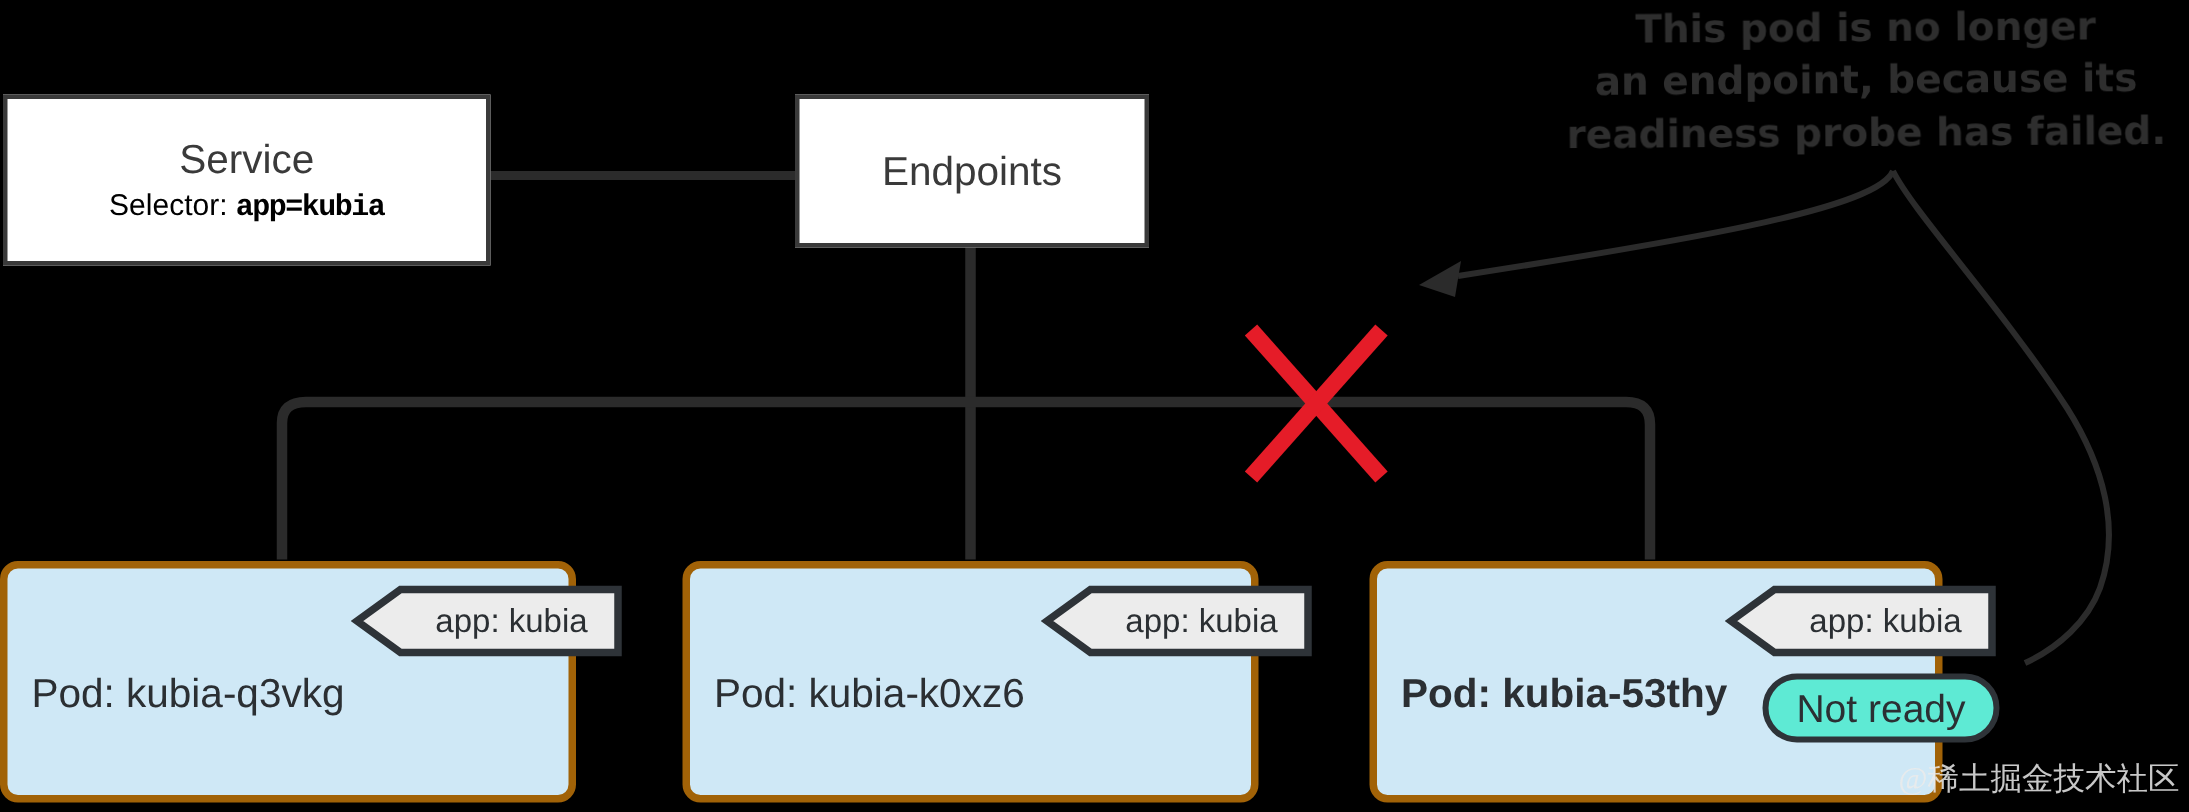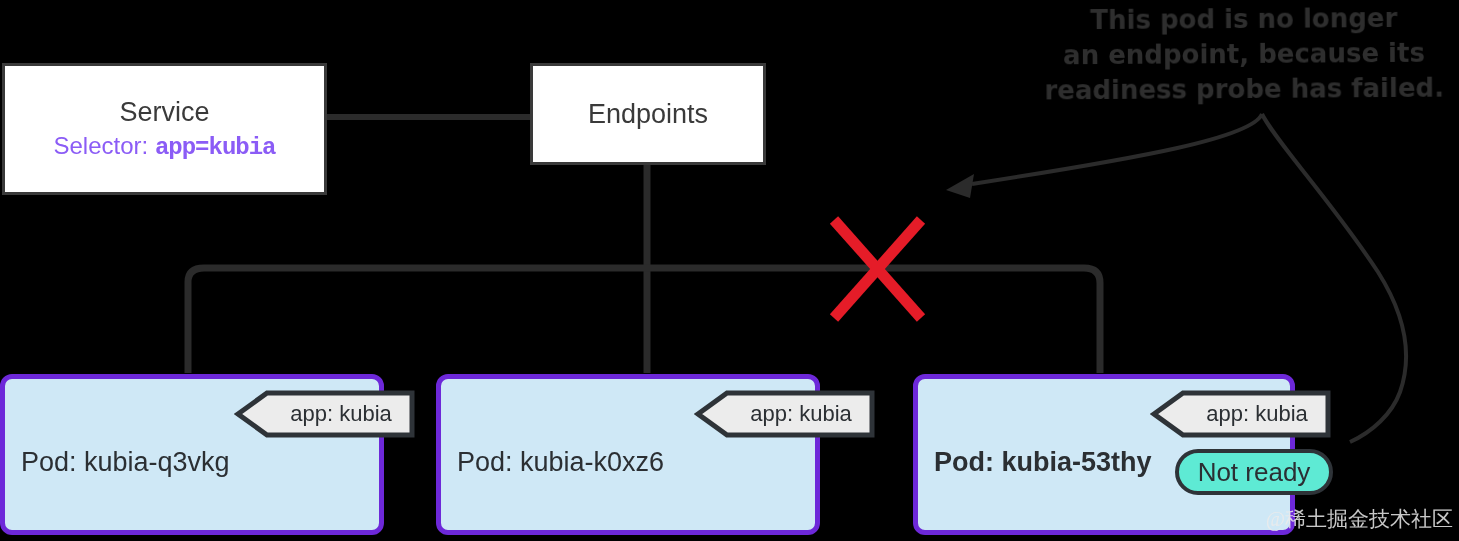--- a/index.html
+++ b/index.html
@@ -10,33 +10,33 @@
   }
   
   #wires{position:absolute;left:0;top:0;z-index:1;}
   
   .node-box{
     position:absolute;background:#ffffff;border:3px solid #3a3a3a;
     box-sizing:border-box;display:flex;flex-direction:column;
     align-items:center;justify-content:center;z-index:2;
     color:#3a3a3a;
   }
-  #service-box{left:2px;top:63px;width:325px;height:132px;gap:4px;}
+  #service-box{left:2px;top:63px;width:325px;height:114px;gap:4px;}
   #endpoints-box{left:530px;top:63px;width:236px;height:102px;}
   .box-title{font-size:27px;color:#3a3a3a;}
-  .selector-line{font-size:24px;color:#8b5cf6;white-space:nowrap;}
+  .selector-line{font-size:20px;color:#000000;white-space:nowrap;}
   .selector-line .mono{font-family:"Liberation Mono", monospace;font-weight:700;letter-spacing:-1px;}
   
   .pod{
     position:absolute;top:374px;height:161px;width:384px;
-    background:#cfe8f6;border:5px solid #6d28d9;border-radius:12px;
+    background:#cfe8f6;border:5px solid #a16207;border-radius:12px;
     box-sizing:border-box;z-index:2;
   }
   #pod-1{left:0px;}
-  #pod-2{left:436px;padding-left:42px;}
+  #pod-2{left:455px;padding-left:42px;}
   #pod-3{left:913px;width:382px;font-weight:bold;}
   .pod-name{
     position:absolute;left:16px;top:68px;font-size:27px;color:#2b2f33;white-space:nowrap;
   }
   
   .tag{position:absolute;top:389px;width:182px;height:50px;z-index:3;}
   #tag-1{left:234px;}
   #tag-2{left:694px;}
   #tag-3{left:1150px;}
   .tag svg{position:absolute;left:0;top:0;}

